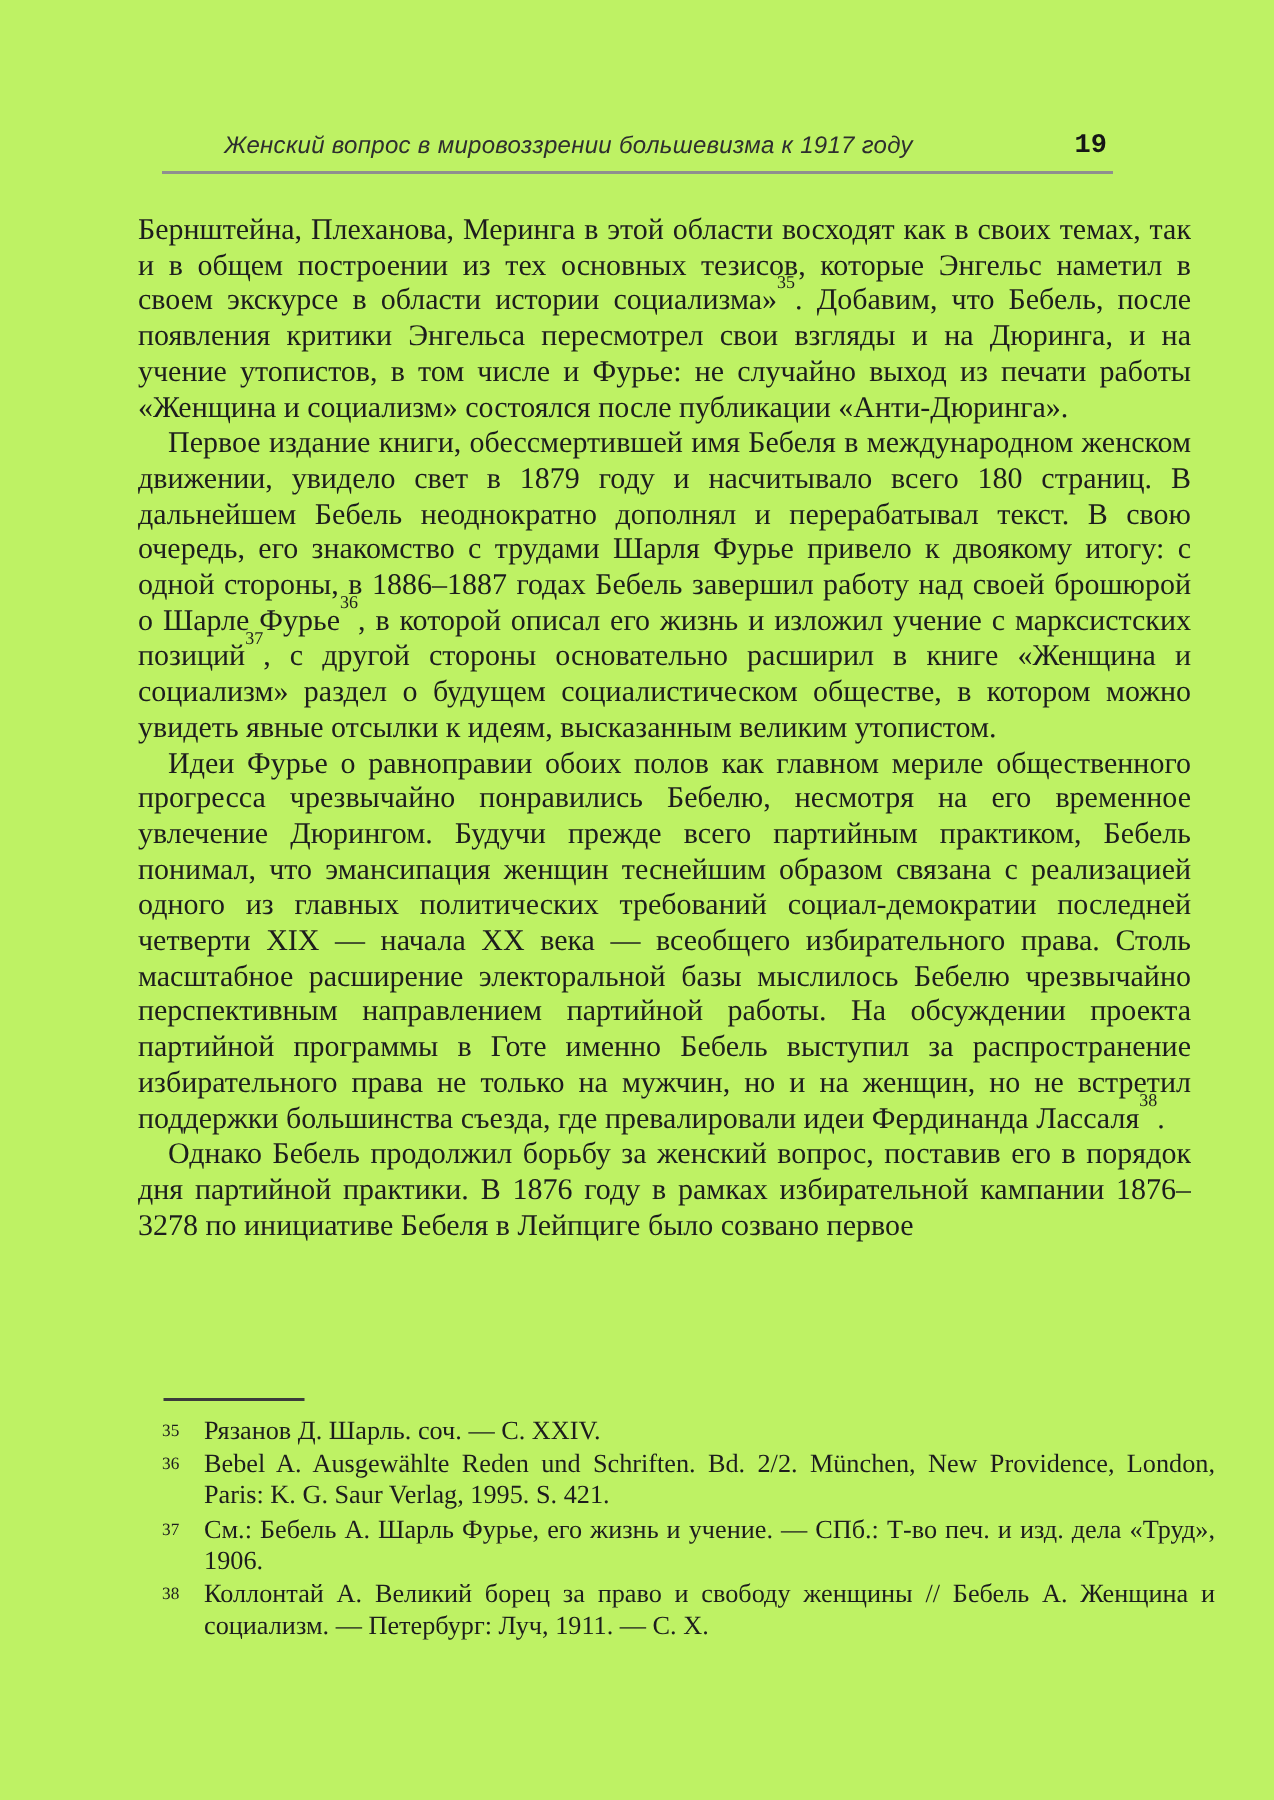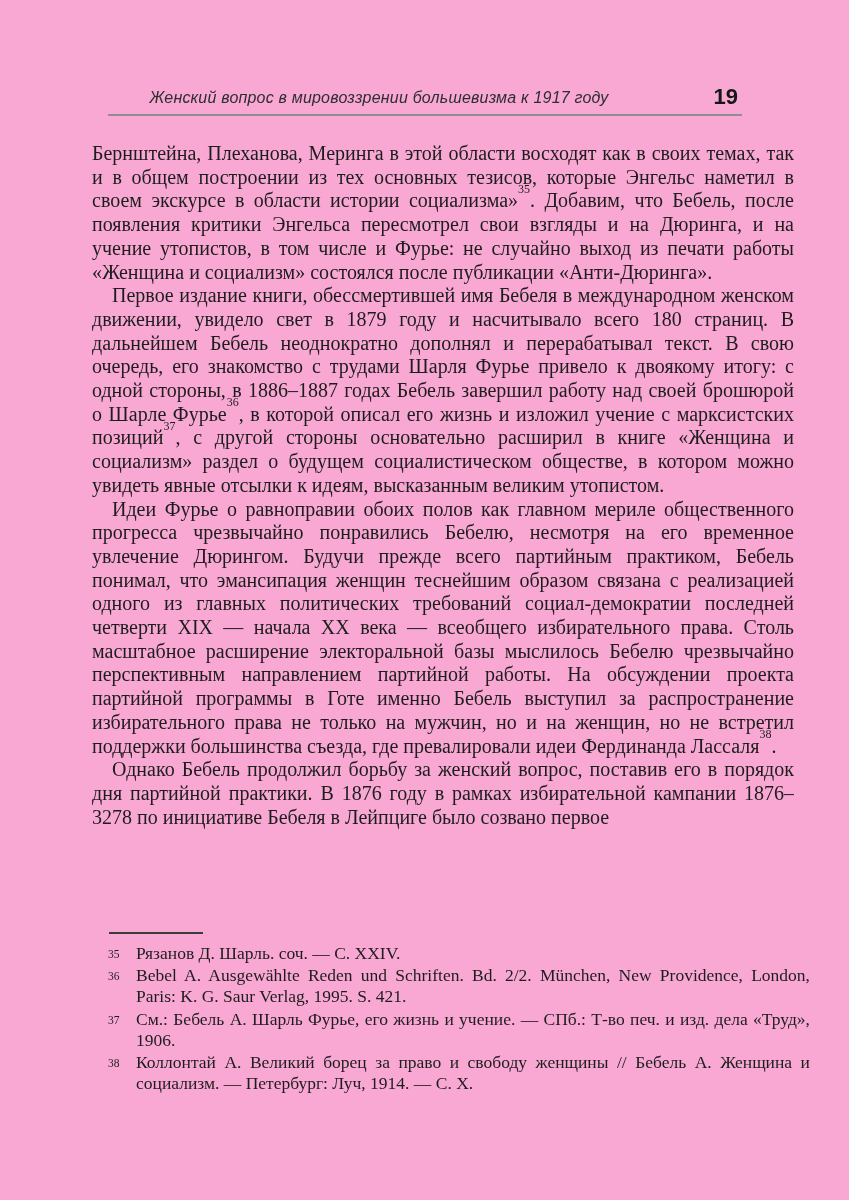--- a/index.html
+++ b/index.html
@@ -1,21 +1,21 @@
 <!DOCTYPE html>
 <html lang="ru"><head>
 <meta charset="utf-8">
 <style>
   html, body { margin: 0; padding: 0; background: #e8e8e8; }
   .page {
     position: relative;
     width: 849px;
     height: 1200px;
     margin: 0 auto;
-    background: #f9a8d4;
+    background: #bef264;
     overflow: hidden;
     font-family: "Liberation Serif", serif;
     color: #1d1d1d;
   }
 
   
   .running-head {
     position: absolute;
     left: 108px;
     top: 87px;
@@ -33,23 +33,23 @@
     font-size: 16px;
     line-height: 20px;
     color: #2e2e2e;
     letter-spacing: 0.2px;
     white-space: nowrap;
   }
   .page-num {
     position: absolute;
     right: 72px;
     top: 0;
-    font-family: Liberation Sans, sans-serif;
+    font-family: Liberation Mono, monospace;
     font-weight: 700;
-    font-size: 22px;
+    font-size: 18px;
     line-height: 20px;
     color: #161616;
   }
   .head-rule {
     position: absolute;
     left: 0;
     top: 27px;
     width: 634px;
     height: 2px;
     background: #8f8f8f;
@@ -145,17 +145,17 @@
       <span class="fn-text">Bebel A. Ausgewählte Reden und Schriften. Bd. 2/2. München, New Providence, London, Paris: K. G. Saur Verlag, 1995. S. 421.</span>
     </div>
 
     <div class="fn-item">
       <span class="fn-num">37</span>
       <span class="fn-text">См.: Бебель А. Шарль Фурье, его жизнь и учение. — СПб.: Т-во печ. и изд. дела «Труд», 1906.</span>
     </div>
 
     <div class="fn-item">
       <span class="fn-num">38</span>
-      <span class="fn-text">Коллонтай А. Великий борец за право и свободу женщины // Бебель А. Женщина и социализм. — Петербург: Луч, 1914. — С. X.</span>
+      <span class="fn-text">Коллонтай А. Великий борец за право и свободу женщины // Бебель А. Женщина и социализм. — Петербург: Луч, 1911. — С. X.</span>
     </div>
   </footer>
 
 </div>
 
 </body></html>

